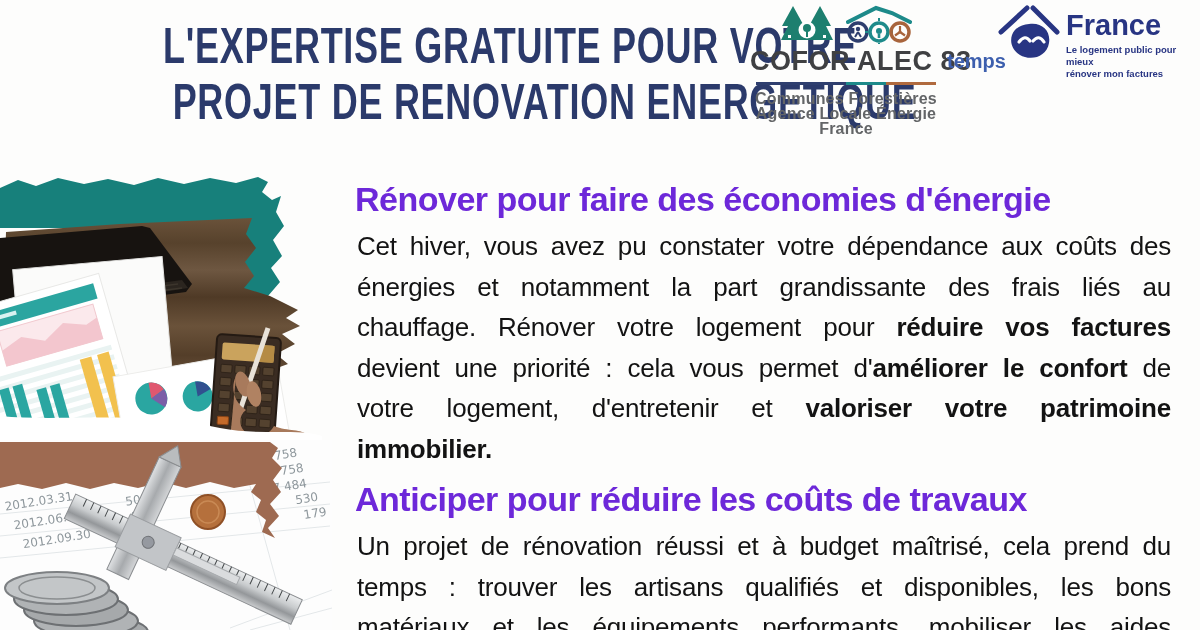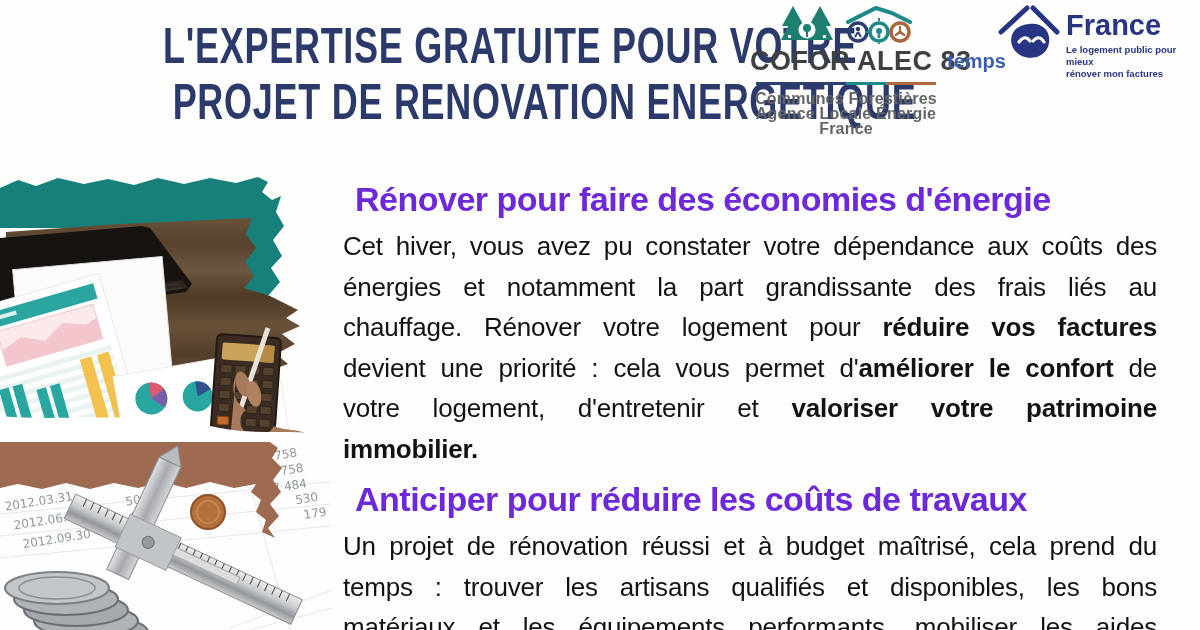--- a/index.html
+++ b/index.html
@@ -23,21 +23,21 @@
   .frenov{position:absolute;left:997px;top:0;display:flex;}
   .frenov-text{margin-left:5px;padding-top:12px;}
   .fr-line1{font-size:29px;line-height:27px;font-weight:800;color:#283583;}
   .fr-line2{font-size:29px;line-height:29px;font-weight:800;color:#e1000f;}
   .fr-tag{margin-top:5px;font-size:9.5px;line-height:12px;font-weight:700;color:#283583;}
 
   
   .section-heading{position:absolute;left:343px;width:815px;font-size:34px;font-weight:800;
                    color:#6d28d9;letter-spacing:-.5px;white-space:nowrap;margin-left:12px;}
   .h-1{top:152px;} .h-2{top:452px;}
-  .para{position:absolute;left:343px;width:814px;font-size:26px;line-height:40.5px;
+  .para{position:absolute;left:357px;width:814px;font-size:26px;line-height:40.5px;
         color:#131313;text-align:justify;letter-spacing:-.2px;word-spacing:2px;}
   .p-1{top:200px;} .p-2{top:500px;}
   .b{font-weight:700;}
 
   
   .photo1{position:absolute;left:0;top:168px;width:322px;height:272px;}
   .photo2{position:absolute;left:0;top:440px;width:332px;height:190px;}
   svg{display:block;}
 </style>
 </head>

